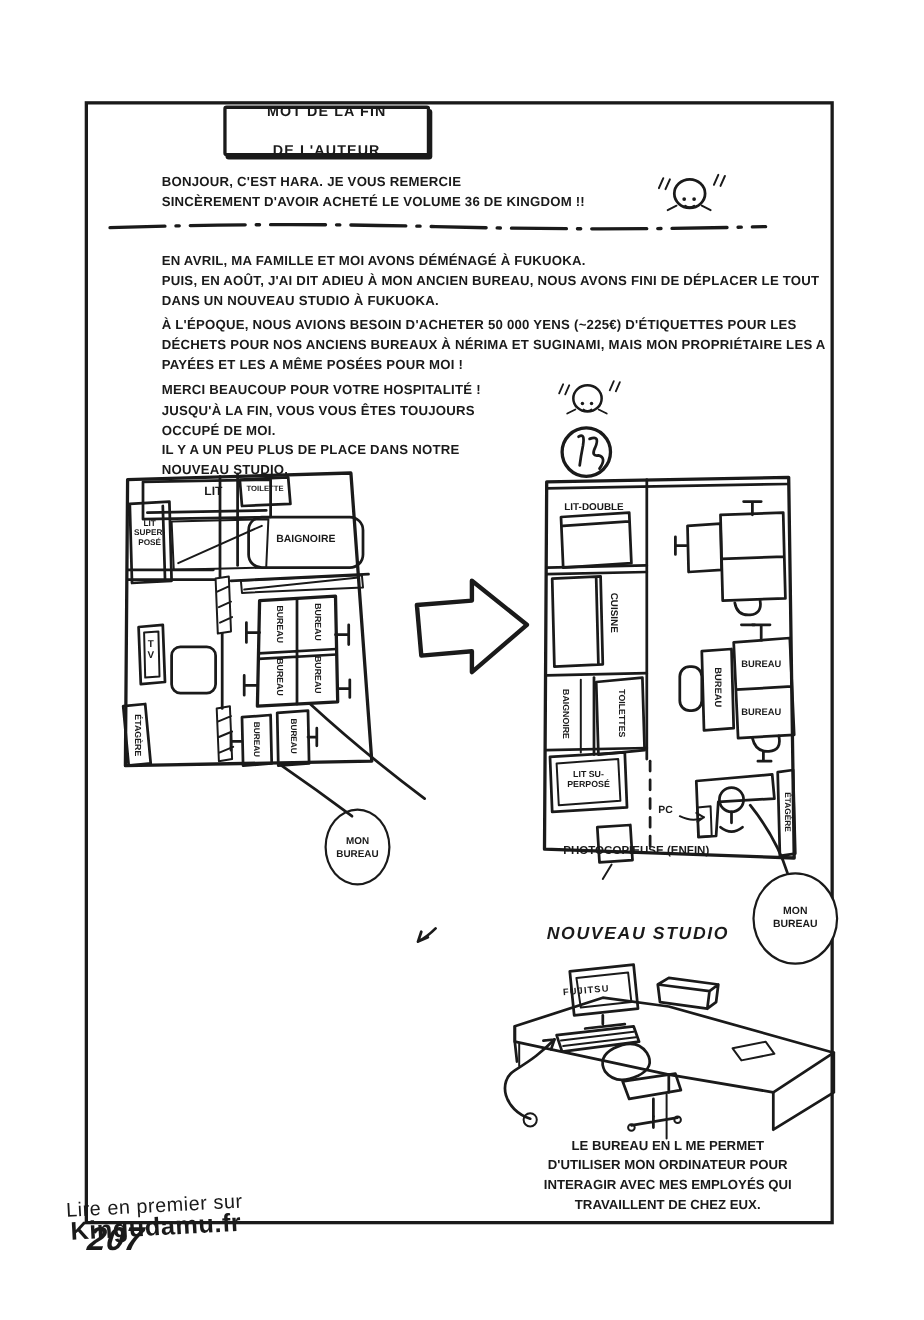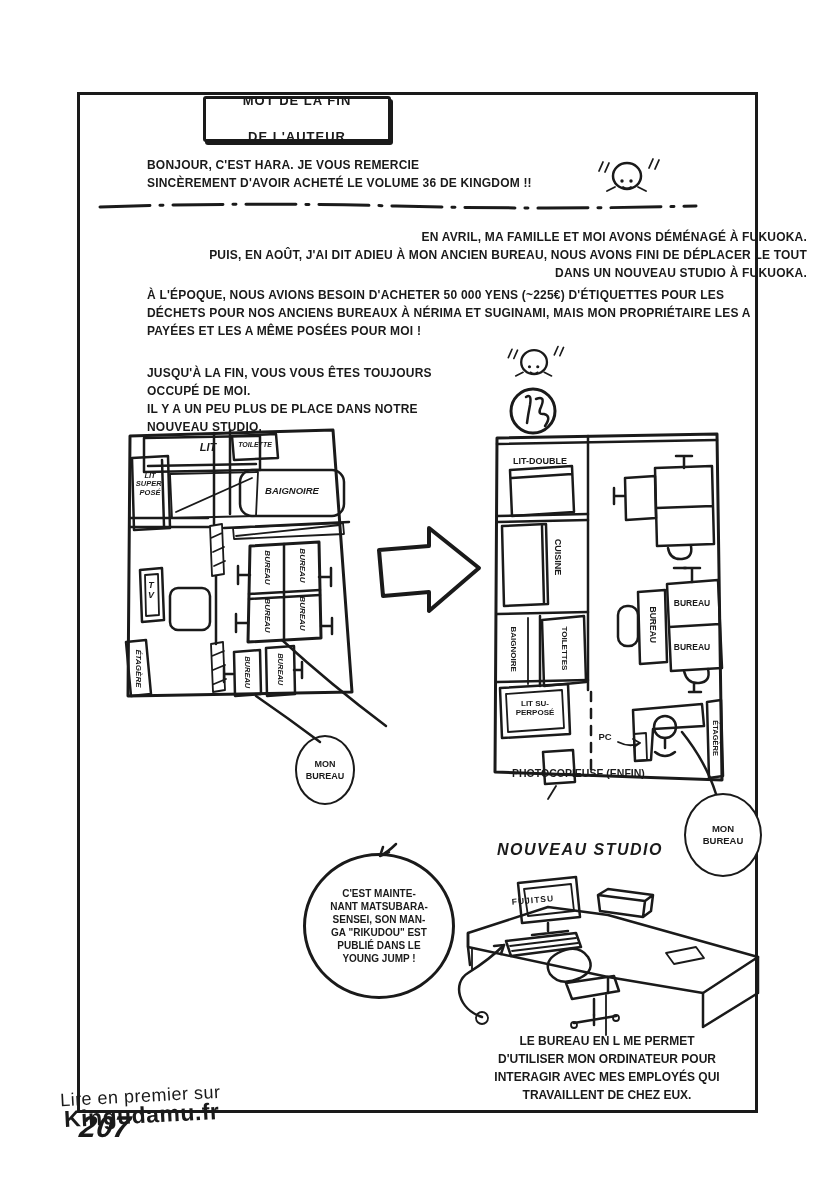--- a/index.html
+++ b/index.html
@@ -51,46 +51,47 @@
     <ellipse class="stroke" cx="35" cy="23" rx="14" ry="13"></ellipse>
     <circle cx="30" cy="28" r="1.7" fill="#1a1a1a"></circle>
     <circle cx="39" cy="28" r="1.7" fill="#1a1a1a"></circle>
     <path class="thin" d="M23,34 l-8,4 M46,34 l8,4 M31,34 q4,3 8,0"></path>
   </svg>
 
   <svg class="abs" style="left:96px;top:199px;" width="606" height="14" viewBox="0 0 606 14">
     <path d="M4,8 Q150,3 300,7 T600,7" fill="none" stroke="#1a1a1a" stroke-width="3" stroke-linecap="round" stroke-dasharray="50 10 3 10"></path>
   </svg>
 
-  <div class="para" style="left:100px;top:228px;width:660px;text-align:right;">EN AVRIL, MA FAMILLE ET MOI AVONS DÉMÉNAGÉ À FUKUOKA.
+  <div class="para" style="left:100px;top:228px;width:660px;">EN AVRIL, MA FAMILLE ET MOI AVONS DÉMÉNAGÉ À FUKUOKA.
 PUIS, EN AOÛT, J'AI DIT ADIEU À MON ANCIEN BUREAU, NOUS AVONS FINI DE DÉPLACER LE TOUT
 DANS UN NOUVEAU STUDIO À FUKUOKA.</div>
   <div class="para" style="left:100px;top:286px;width:660px;">À L'ÉPOQUE, NOUS AVIONS BESOIN D'ACHETER 50 000 YENS (~225€) D'ÉTIQUETTES POUR LES
 DÉCHETS POUR NOS ANCIENS BUREAUX À NÉRIMA ET SUGINAMI, MAIS MON PROPRIÉTAIRE LES A
 PAYÉES ET LES A MÊME POSÉES POUR MOI !</div>
+  <div class="para" style="left:100px;top:345px;width:460px;">MERCI BEAUCOUP POUR VOTRE HOSPITALITÉ !</div>
   <div class="para" style="left:100px;top:364px;width:460px;">JUSQU'À LA FIN, VOUS VOUS ÊTES TOUJOURS
 OCCUPÉ DE MOI.
 IL Y A UN PEU PLUS DE PLACE DANS NOTRE
 NOUVEAU STUDIO.</div>
 
   <svg class="abs" style="left:500px;top:341px;" width="70" height="46" viewBox="0 0 72 50">
     <path class="thin" d="M7,18 l4,-9 M13,19 l4,-9 M57,15 l4,-9 M63,16 l4,-9"></path>
     <ellipse class="stroke" cx="35" cy="23" rx="14" ry="13"></ellipse>
     <circle cx="30" cy="28" r="1.7" fill="#1a1a1a"></circle>
     <circle cx="39" cy="28" r="1.7" fill="#1a1a1a"></circle>
     <path class="thin" d="M23,34 l-8,4 M46,34 l8,4 M31,34 q4,3 8,0"></path>
   </svg>
 
   <svg class="abs" style="left:505px;top:384px;" width="58" height="54" viewBox="0 0 58 54">
     <circle class="stroke3" cx="28" cy="27" r="22"></circle>
     <path class="stroke" d="M21,13 q6,-4 4,8 q-2,10 -3,18"></path>
     <path class="stroke" d="M31,15 q10,-4 5,8 q-4,8 3,7 q8,2 1,12"></path>
   </svg>
 
-  <div class="abs" style="left:118px;top:428px;width:250px;height:276px;font-style:italic;">
+  <div class="abs" style="left:104px;top:428px;width:250px;height:276px;">
     <svg width="250" height="276" viewBox="0 0 250 276">
       <path class="stroke3" d="M12,8 L215,2 L234,264 L10,268 Z"></path>
 
       <path class="stroke" d="M96,5 V96"></path>
       <g>
         <path class="thin" d="M92,98 L104,96 L106,146 L94,148 Z M93,110 l11,-5 M95,124 l11,-5 M96,138 l11,-5"></path>
       </g>
       <path class="stroke" d="M98,148 V216"></path>
       <g>
         <path class="thin" d="M93,216 L105,214 L107,262 L95,264 Z M94,228 l12,-5 M95,242 l12,-5 M96,256 l12,-5"></path>
@@ -197,26 +198,20 @@
     <div class="lbl" style="left:180px;top:169px;width:48px;font-size:8.5px;">BUREAU</div>
     <div class="lbl" style="left:180px;top:213px;width:48px;font-size:8.5px;">BUREAU</div>
     <div class="lbl" style="left:104px;top:302px;width:26px;font-size:9.5px;">PC</div>
     <div class="lbl rot90" style="left:205px;top:304px;width:44px;font-size:7.5px;">ÉTAGÈRE</div>
   </div>
 
   <div class="lbl" style="left:512px;top:768px;width:160px;font-size:10.5px;text-align:left;">PHOTOCOPIEUSE (ENFIN)</div>
 
   <div class="bubble" style="left:295px;top:735px;width:56px;height:66px;font-size:9px;line-height:12px;">MON
 BUREAU</div>
-  <div class="bubble" style="left:303px;top:853px;width:146px;height:140px;font-size:10px;line-height:13px;border-width:3.5px;">C'EST MAINTE-
-NANT MATSUBARA-
-SENSEI, SON MAN-
-GA "RIKUDOU" EST
-PUBLIÉ DANS LE
-YOUNG JUMP !</div>
   <div class="bubble" style="left:684px;top:793px;width:74px;height:80px;font-size:9.5px;line-height:12px;">MON
 BUREAU</div>
 
   <div class="heading" style="left:497px;top:841px;">NOUVEAU STUDIO</div>
 
   <svg class="abs" style="left:448px;top:865px;" width="315" height="172" viewBox="0 0 315 172">
 
     <path class="stroke" d="M20,68 L100,42 L160,50 L310,92 L255,128 L160,112 L20,82 Z"></path>
     <path class="stroke" d="M20,68 V82 M20,82 L22,100 M160,112 L160,128 M255,128 V162 M310,92 V128 M255,162 L310,128"></path>
     <path class="thin" d="M24,84 V104 M158,130 V170"></path>

